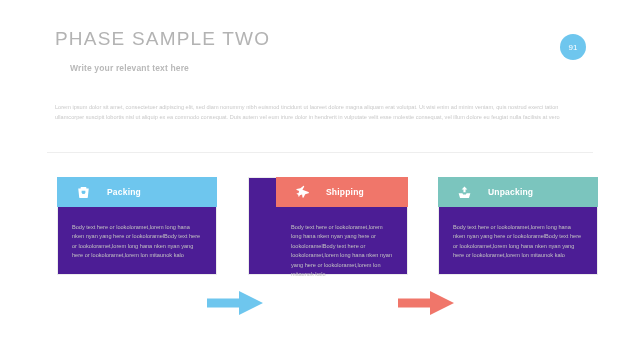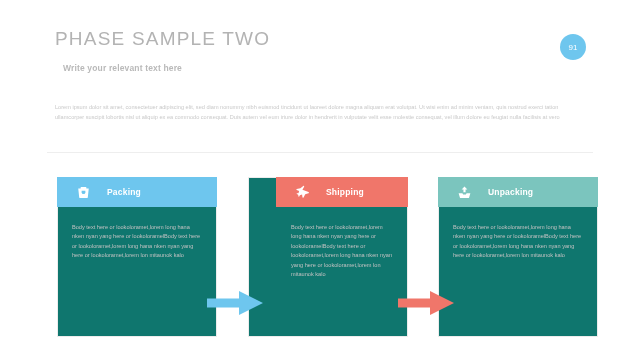--- a/index.html
+++ b/index.html
@@ -13,21 +13,21 @@
   .slide{position:absolute;inset:0;}
 
   
   .title{
     position:absolute;left:55px;top:28px;
     font-size:19px;letter-spacing:1.2px;
     color:#b3b3b3;font-weight:400;
     white-space:nowrap;
   }
   .subtitle{
-    position:absolute;left:63px;top:63px;
+    position:absolute;left:70px;top:63px;
     font-size:8.5px;color:#b9b9b9;font-weight:700;
     letter-spacing:.15px;white-space:nowrap;
   }
   .badge{
     position:absolute;left:560px;top:34px;
     width:26px;height:26px;border-radius:50%;
     background:#6EC6EE;
     display:flex;align-items:center;justify-content:center;
     color:#ffffff;font-size:8px;font-weight:400;
   }
@@ -38,22 +38,22 @@
     font-size:5.6px;line-height:10px;color:#c9c9c9;
     text-align:left;
   }
   .divider{
     position:absolute;left:47px;top:152px;width:546px;height:1px;
     background:#eeeeee;
   }
 
   
   .card{
-    position:absolute;top:177px;width:160px;height:160px;
-    background:#0f766e;
+    position:absolute;top:177px;width:160px;height:98px;
+    background:#4c1d95;
     border:1px solid #ececec;
     box-sizing:border-box;
   }
   .card-1{left:57px;}
   .card-2{left:248px;padding-left:28px;}
   .card-3{left:438px;}
 
   .card-head{
     height:30px;width:100%;
     display:flex;align-items:center;

